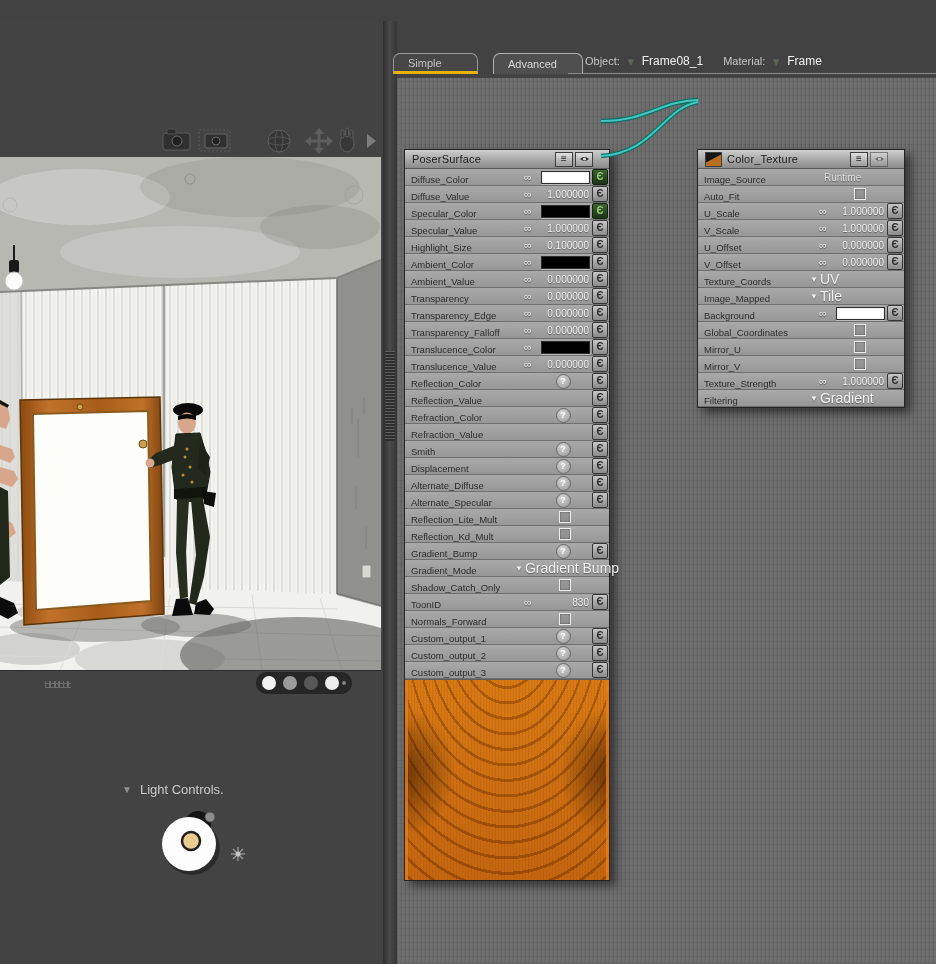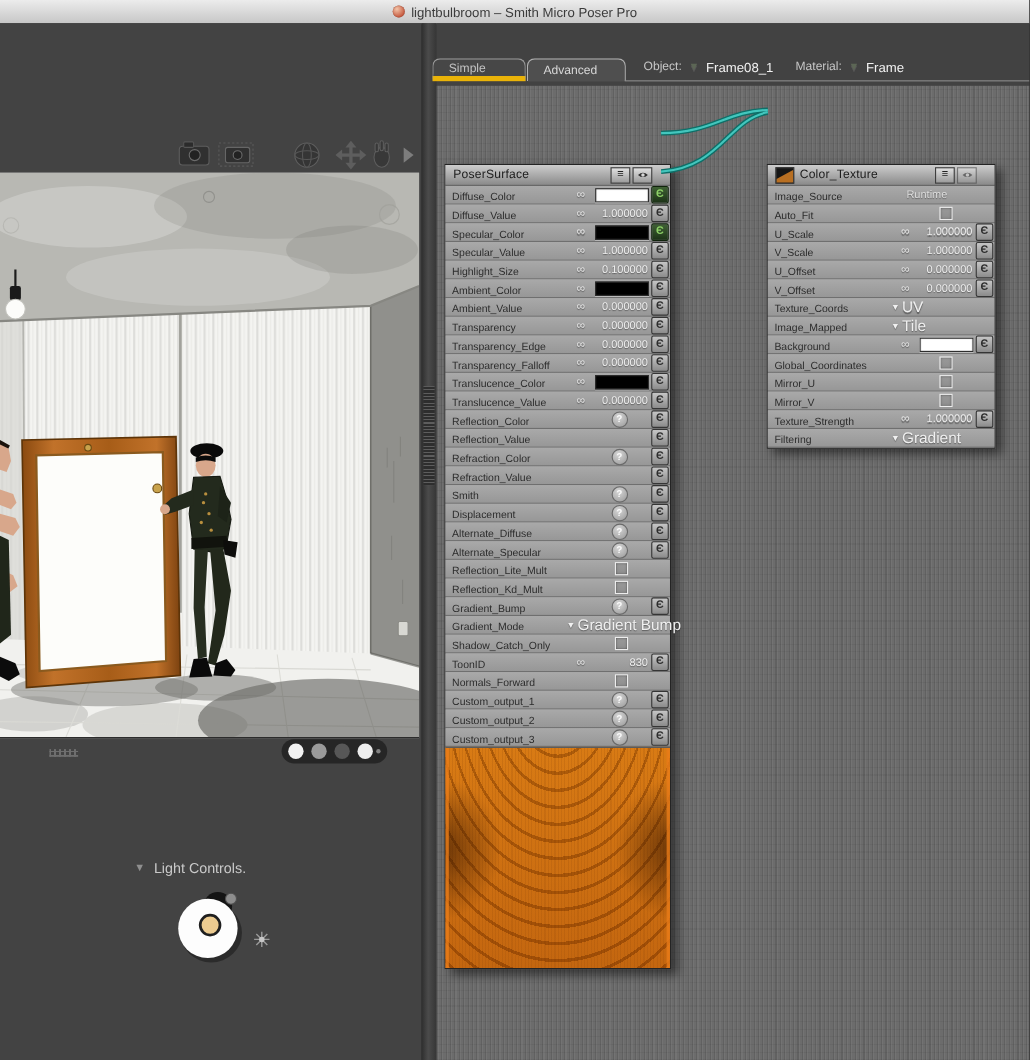--- a/index.html
+++ b/index.html
@@ -36,22 +36,22 @@
     background:repeating-linear-gradient(180deg,#5d5d5d 0 1px,#2e2e2e 1px 3px);}
   
   #mat-room{position:absolute;left:397px;top:21px;width:539px;height:943px;background:#424242;}
   #mat-canvas{position:absolute;left:0;top:57px;width:539px;height:886px;background-color:#6c6c6c;
     background-image:repeating-linear-gradient(90deg,rgba(0,0,0,.10) 0 1px,rgba(255,255,255,.05) 1px 2px,rgba(0,0,0,0) 2px 4px),
                      repeating-linear-gradient(0deg,rgba(0,0,0,.05) 0 1px,transparent 1px 7px);}
   
   .tab{position:absolute;top:32px;height:21px;border:1px solid #9a9a9a;border-bottom:none;
     border-radius:7px 7px 0 0;display:flex;align-items:center;padding:0 14px;
     font-size:11px;color:#c2c2c2;background:#474747;box-sizing:border-box;}
-  #tab-simple{left:-4px;width:85px;border-bottom:5px solid #eab308;}
-  #tab-advanced{left:82px;width:90px;background:#4f4f4f;border-color:#b2b2b2;color:#d8d8d8;text-align:right;}
+  #tab-simple{left:-4px;width:85px;border-bottom:3px solid #eab308;}
+  #tab-advanced{left:96px;width:90px;background:#4f4f4f;border-color:#b2b2b2;color:#d8d8d8;text-align:right;}
   #tab-baseline{position:absolute;left:171px;top:52px;width:368px;height:1px;background:#8c8c8c;}
   #obj-bar{position:absolute;left:188px;top:33px;display:flex;align-items:center;font-size:11px;color:#c6c6c6;gap:6px;}
   #obj-bar .tri{color:#5c6655;font-size:10px;text-shadow:0 1px 0 rgba(255,255,255,.12);}
   #obj-bar .val{color:#f2f2f2;font-size:12px;font-weight:normal;margin-right:14px;}
   
   .node{position:absolute;border:1px solid #242424;box-shadow:6px 5px 9px rgba(0,0,0,.5);background:#9d9d9d;}
   #node-posersurface{left:7px;top:71px;width:204px;}
   #node-colortexture{left:300px;top:71px;width:206px;}
   .node-header{height:18px;background:linear-gradient(#cdcdcd,#8a8a8a);border-bottom:1px solid #5b5b5b;
     display:flex;align-items:center;padding:0 16px 0 7px;}
@@ -96,24 +96,20 @@
       linear-gradient(#d5790f,#b85c08);
     box-shadow:inset 3px 0 0 rgba(235,125,25,.8), inset -3px 0 0 rgba(235,125,25,.8);}
   
   #wires{position:absolute;left:0;top:0;width:936px;height:964px;pointer-events:none;z-index:40;}
 </style>
 </head>
 <body>
 
 <div id="window">
 
-  <div id="titlebar">
-    <span class="doc-icon"></span>
-    <span class="title-text">lightbulbroom – Smith Micro Poser Pro</span>
-  </div>
 
   <div id="left-panel">
 
     <svg id="camera-strip" viewBox="0 0 228 34">
       <g>
         <rect x="8" y="9" width="27" height="17" rx="3" fill="#303030" stroke="#5d5d5d"></rect>
         <rect x="12" y="5" width="9" height="5" rx="1" fill="#2b2b2b" stroke="#555"></rect>
         <circle cx="22" cy="17" r="5" fill="#222" stroke="#6a6a6a"></circle>
       </g>
       <g>

